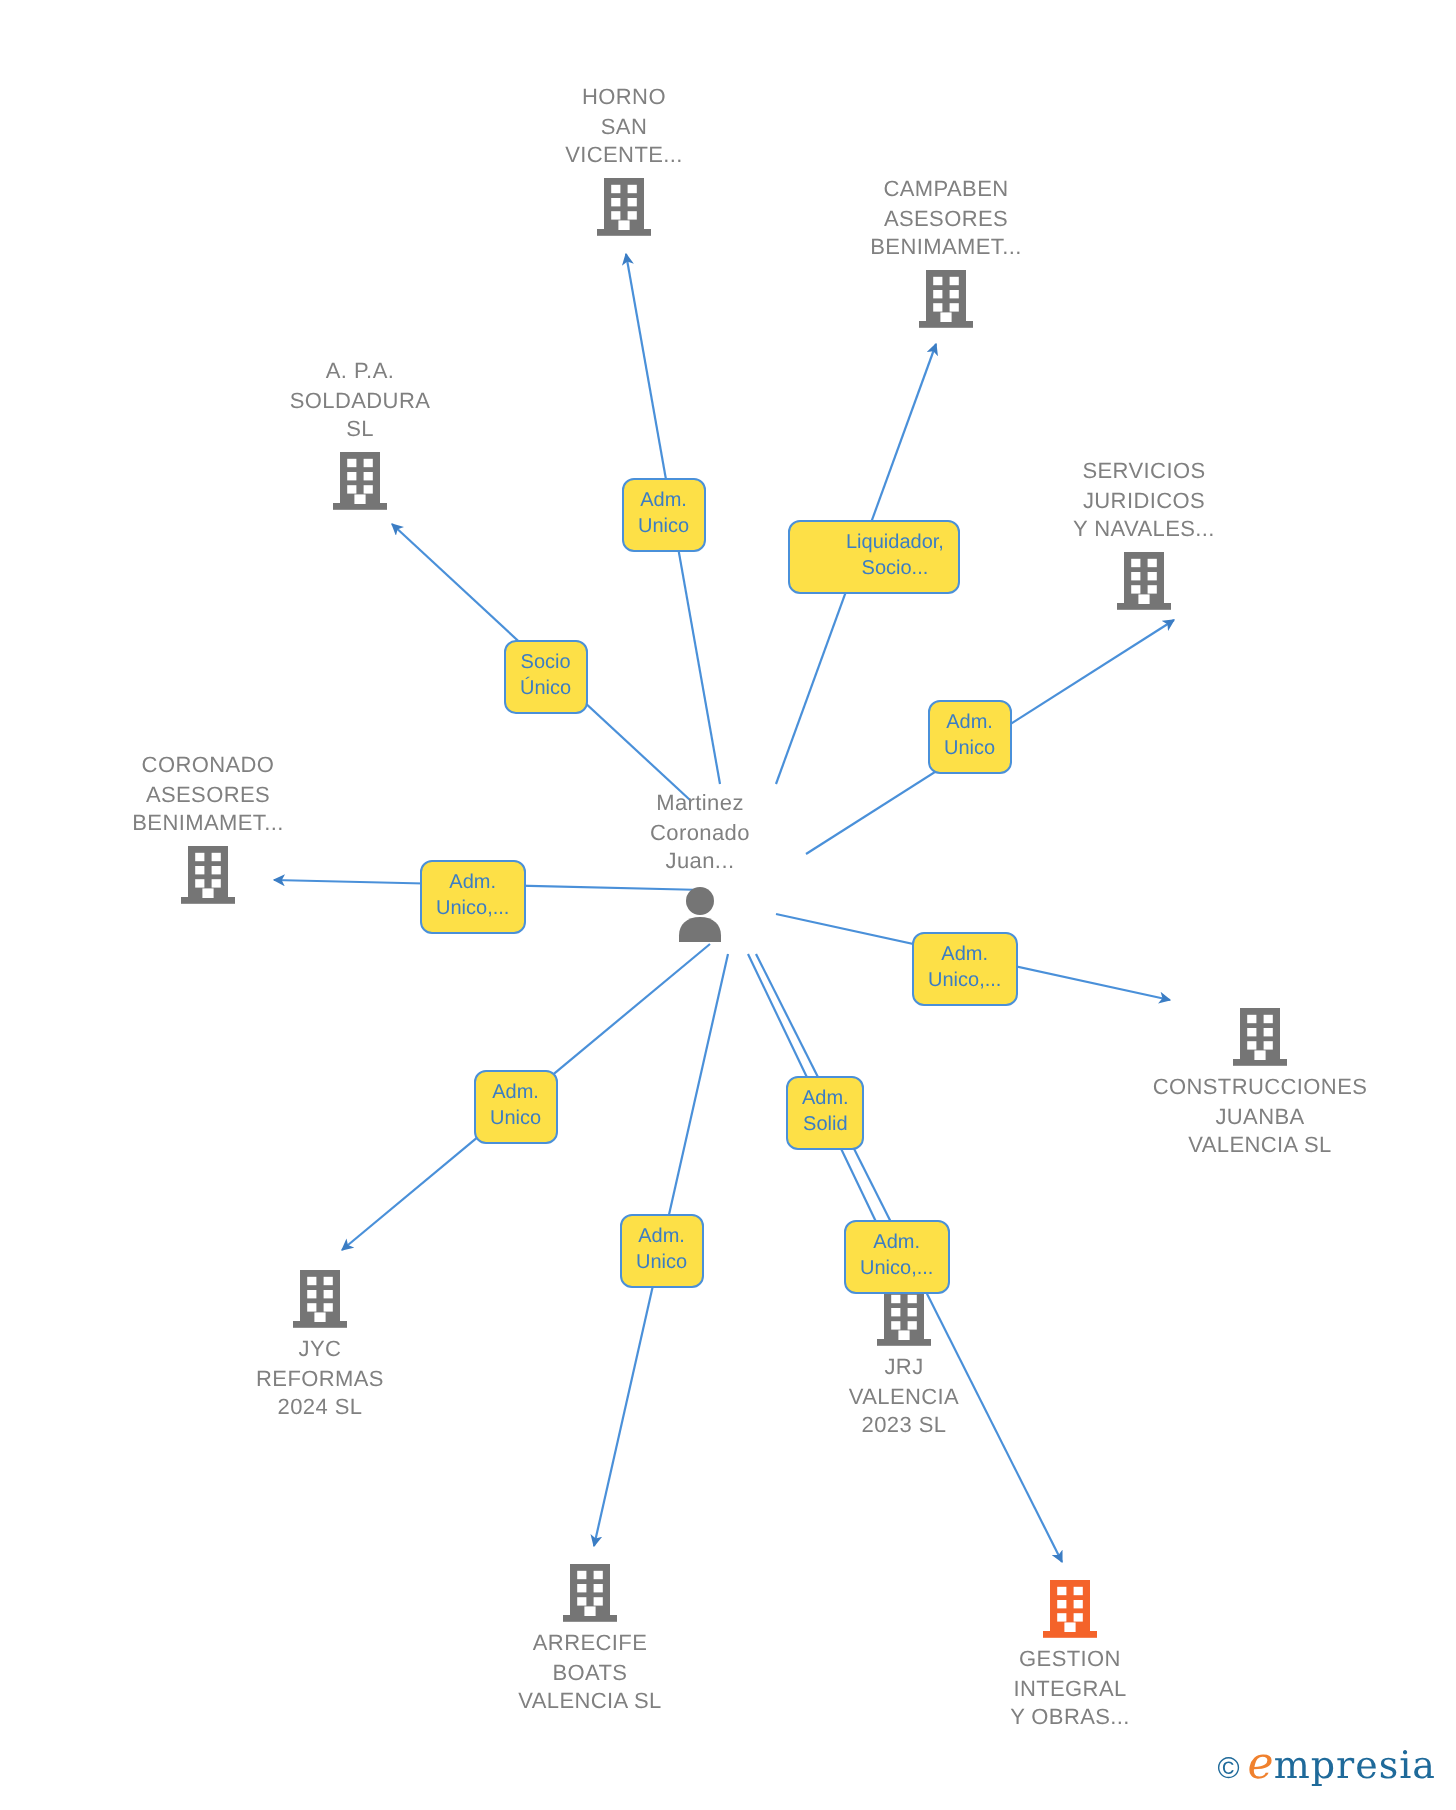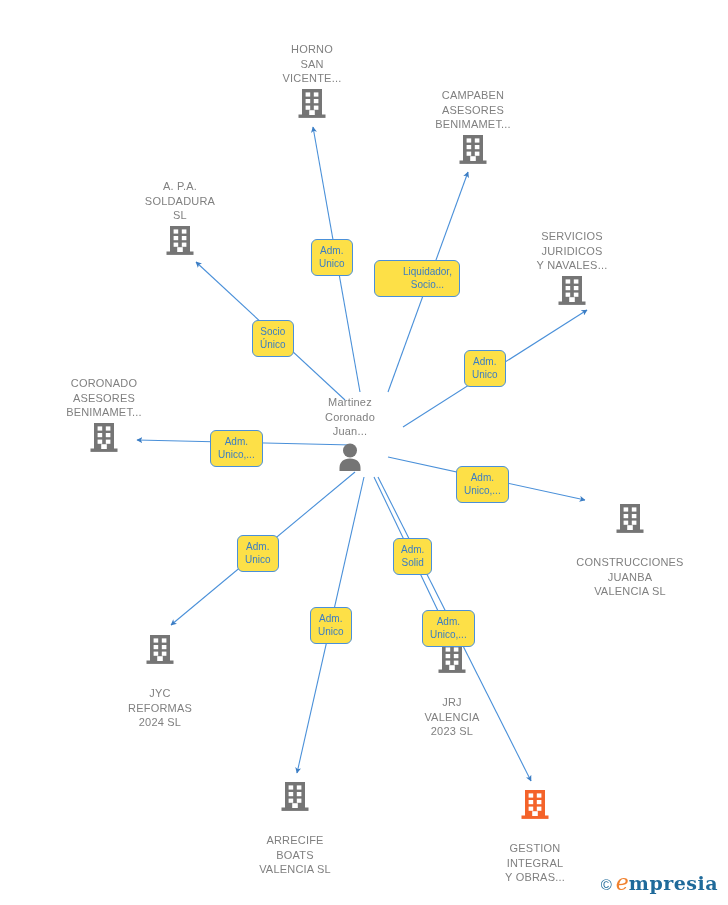--- a/index.html
+++ b/index.html
@@ -37,21 +37,21 @@
   }
   .node .caption {
     display: block;
     font-size: 11px;
     line-height: 14.5px;
     color: #808080;
     letter-spacing: 0.2px;
     white-space: pre-line;
   }
   .node.above .caption { margin-bottom: 2px; }
-  .node.below .caption { margin-top: 20px; }
+  .node.below .caption { margin-top: 2px; }
 
   .edge-label {
     position: absolute;
     border: 1px solid #4a90d9;
     border-radius: 6px;
     background: #fde047;
     color: #3b7dc4;
     font-size: 10px;
     line-height: 13px;
     padding: 4px 7px 5px 7px;
@@ -78,21 +78,20 @@
     font-family: "DejaVu Serif", serif;
     font-style: italic;
     font-size: 22px;
     line-height: 1;
   }
   .watermark .brandRest {
     color: #1f6a9a;
     font-family: "DejaVu Serif", serif;
     font-size: 19px;
     letter-spacing: 0.5px;
-    font-weight: bold;
   }
 </style>
 </head>
 <body>
 
 <div id="graph">
 
   <svg id="edges" viewBox="0 0 728 905" xmlns="http://www.w3.org/2000/svg">
     <defs>
       <marker id="arrow" viewBox="0 0 10 10" refX="9" refY="5" markerWidth="5.5" markerHeight="5.5" orient="auto-start-reverse">
@@ -280,21 +279,21 @@
           <rect x="12.2" y="22.2" width="5.6" height="4.8" fill="#ffffff"></rect>
         </svg>
         <span class="caption">GESTION
 INTEGRAL
 Y OBRAS...</span>
       </div>
     </div>
   <div id="labels-layer">
       <div class="edge-label" style="left: 311px; top: 239px;">Adm.
 Unico</div>
-      <div class="edge-label" style="left: 374px; top: 260px; padding-left: 28px;">Liquidador,
+      <div class="edge-label" style="left: 394px; top: 260px; padding-left: 28px;">Liquidador,
 Socio...</div>
       <div class="edge-label" style="left: 252px; top: 320px;">Socio
 Único</div>
       <div class="edge-label" style="left: 464px; top: 350px;">Adm.
 Unico</div>
       <div class="edge-label" style="left: 210px; top: 430px;">Adm.
 Unico,...</div>
       <div class="edge-label" style="left: 456px; top: 466px;">Adm.
 Unico,...</div>
       <div class="edge-label" style="left: 237px; top: 535px;">Adm.

